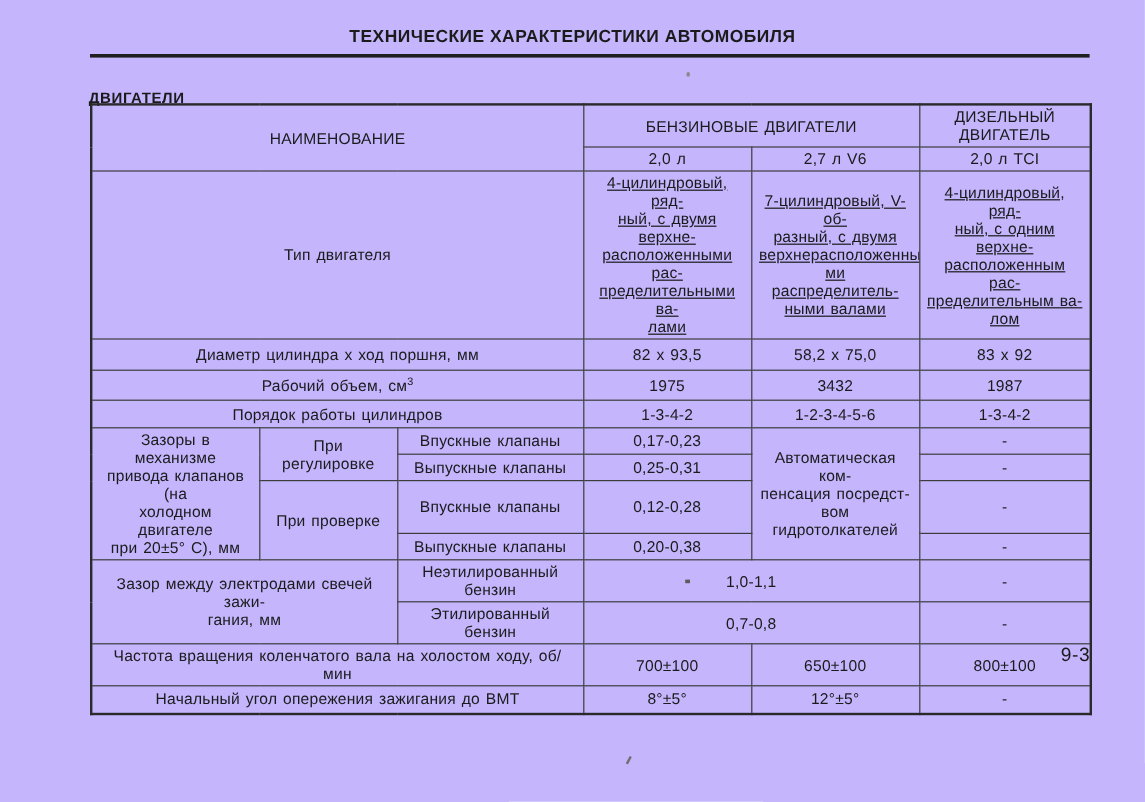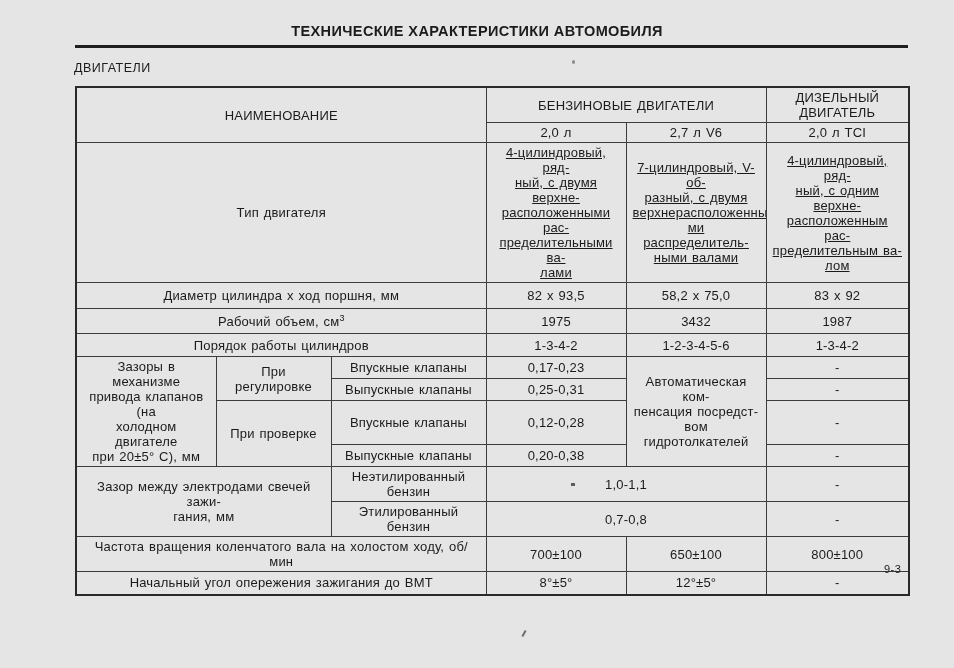--- a/index.html
+++ b/index.html
@@ -1,33 +1,33 @@
 <!DOCTYPE html>
 <html><head>
 <meta charset="utf-8">
 <style>
   html,body{margin:0;padding:0;}
   body{
     width:954px;height:668px;background:#ffffff;
     font-family:"Liberation Sans", sans-serif;color:#1b1b1b;
     position:relative;overflow:hidden;
   }
-  .page{position:absolute;inset:0;background:#e5e5e5;}
+  .page{position:absolute;inset:0;background:#c4b5fd;}
 
   .doc-title{
     position:absolute;top:23px;left:0;width:954px;
     text-align:center;font-size:14.5px;font-weight:bold;letter-spacing:.4px;
   }
   .title-rule{
     position:absolute;top:45px;left:75px;width:833px;height:3px;
     background:#1f1f1f;
   }
   .section-heading{
-    position:absolute;top:61px;left:74px;
-    font-size:12.5px;font-weight:normal;letter-spacing:.5px;
+    position:absolute;top:75px;left:74px;
+    font-size:12.5px;font-weight:bold;letter-spacing:.5px;
   }
 
   .table-wrap{position:absolute;top:86px;left:75px;}
   table.spec{
     border-collapse:collapse;table-layout:fixed;width:833px;
     border:2px solid #2a2a2a;
   }
   table.spec td{
     border:1px solid #3c3c3c;
     font-size:13px;letter-spacing:.2px;word-spacing:1px;line-height:15px;
@@ -48,22 +48,22 @@
   tr.r-bore{height:26px;}
   tr.r-disp{height:25px;}
   tr.r-firing{height:23px;}
   tr.r-valve{height:22px;}
   tr.r-spark{height:22px;}
   tr.r-idle{height:22px;}
   tr.r-ign{height:23px;}
   sup.cc{font-size:9px;letter-spacing:0;line-height:0;vertical-align:super;}
 
   .page-number{
-    position:absolute;top:563px;left:884px;
-    font-size:11px;letter-spacing:.5px;
+    position:absolute;top:538px;left:884px;
+    font-size:16px;letter-spacing:.5px;
   }
 
   
   .artifact{position:absolute;background:#8a8a8a;}
   .a1{top:60px;left:572px;width:3px;height:4px;border-radius:50%;}
   .a2{top:483px;left:571px;width:4px;height:3px;background:#5d5d5d;}
   .a3{top:630px;left:523px;width:2px;height:7px;background:#6f6f6f;transform:rotate(28deg);}
 </style>
 </head>
 <body>

